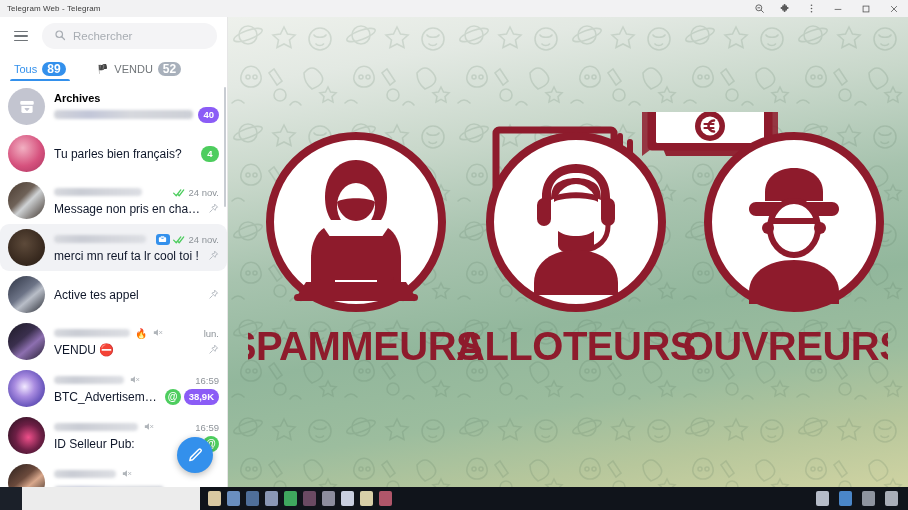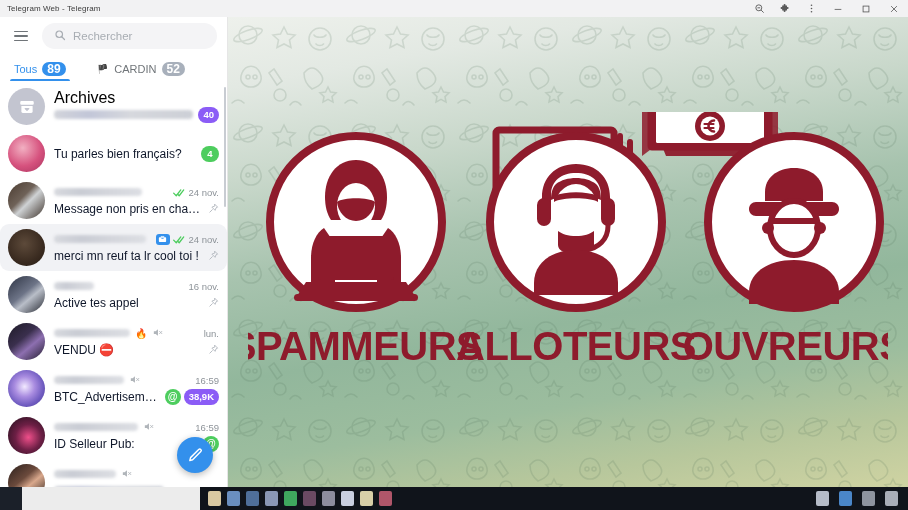--- a/index.html
+++ b/index.html
@@ -110,21 +110,21 @@
   .row.selected { background: #f1f2f5; border-radius: 9px; }
   .avatar {
     width: 37px; height: 37px; border-radius: 50%;
     flex-shrink: 0; position: relative; overflow: hidden;
     background: #b9b9c2;
   }
   .avatar.archive { background: #c3c5d0; display: flex; align-items: center; justify-content: center; }
   .rowbody { flex: 1; min-width: 0; display: flex; flex-direction: column; gap: 2px; }
   .line1 { display: flex; align-items: center; gap: 5px; height: 14px; }
   .line2 { display: flex; align-items: center; gap: 5px; height: 15px; }
-  .title-real { font-size: 16px; color: #000; font-weight: 400; white-space: nowrap; }
+  .title-real { font-size: 11px; color: #000; font-weight: 700; white-space: nowrap; }
   .title-blur {
     height: 8px; border-radius: 4px;
     background: linear-gradient(90deg,#d7d9de 0%,#c9ccd4 30%,#d3d5db 60%,#dcdee3 100%);
     filter: blur(1.6px);
   }
   .preview-blur {
     height: 9px; border-radius: 4px;
     background: linear-gradient(90deg,#d2d4da 0%,#c2c6d8 25%,#d6d8dd 55%,#cccfd6 100%);
     filter: blur(1.8px);
   }
@@ -268,21 +268,21 @@
         </div>
 
         <div class="sb-tabs">
           <div class="tab active">
             <span>Tous</span>
             <span class="cnt">89</span>
           </div>
           <div class="tab-sep"></div>
           <div class="tab">
             <span class="flag">🏴</span>
-            <span>CARDIN</span>
+            <span>VENDU</span>
             <span class="cnt">52</span>
           </div>
         </div>
 
         <div class="chatlist" id="chatlist">
             <div class="row">
               <div class="avatar archive">
                 <svg width="18" height="18" viewBox="0 0 24 24" fill="#fff">
                   <path d="M3 5.5A1.5 1.5 0 0 1 4.5 4h15A1.5 1.5 0 0 1 21 5.5v2A1.5 1.5 0 0 1 19.5 9h-15A1.5 1.5 0 0 1 3 7.5z"></path>
                   <path d="M4.5 10.5h15v7a2.5 2.5 0 0 1-2.5 2.5H7a2.5 2.5 0 0 1-2.5-2.5z"></path>
@@ -364,26 +364,20 @@
                         <path d="M15 3l6 6-3.5 1.5-2 5.5-7-7 5.5-2z"></path>
                         <line x1="9.5" y1="14.5" x2="4" y2="20"></line>
                       </svg></span>
                   </div>
                 </div>
               </div>
             </div>
             <div class="row">
               <div class="avatar" style="background: linear-gradient(140deg, rgb(44, 50, 66) 0%, rgb(109, 116, 135) 45%, rgb(185, 190, 200) 60%, rgb(35, 38, 47) 100%);"></div>
               <div class="rowbody">
-                <div class="line1">
-                  <div class="title-blur" style="width: 40px;"></div>
-                  <div class="meta">
-                    <span class="time">16 nov.</span>
-                  </div>
-                </div>
                 <div class="line2">
                   <div class="preview">Active tes appel</div>
                   <div class="meta">
                     <span class="pin"><svg width="11" height="11" viewBox="0 0 24 24" fill="none" stroke="#b4b9bf" stroke-width="2" stroke-linecap="round">
                         <path d="M15 3l6 6-3.5 1.5-2 5.5-7-7 5.5-2z"></path>
                         <line x1="9.5" y1="14.5" x2="4" y2="20"></line>
                       </svg></span>
                   </div>
                 </div>
               </div>

